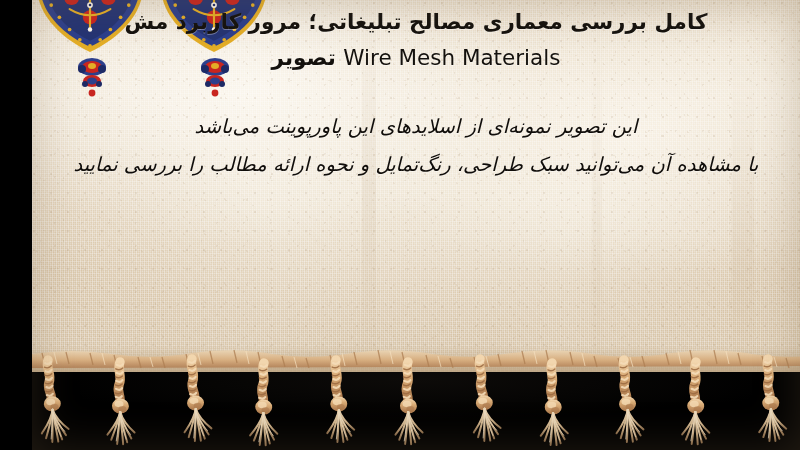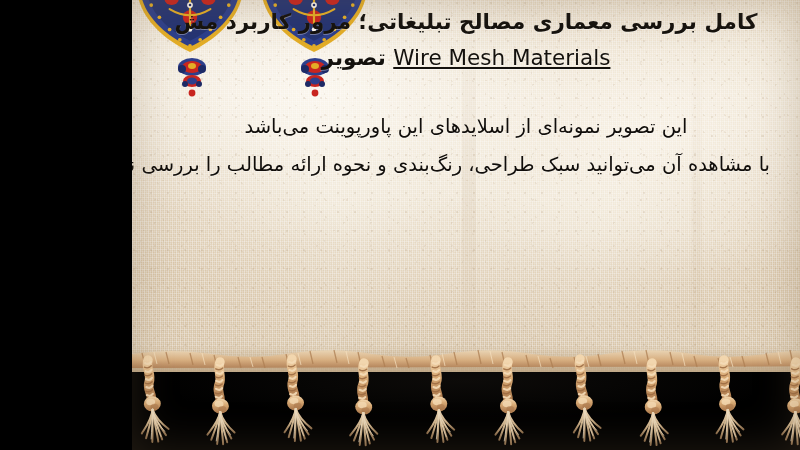--- a/index.html
+++ b/index.html
@@ -8,21 +8,21 @@
     padding: 0;
     background: #000;
   }
   body {
     font-family: "DejaVu Sans", "Liberation Sans", sans-serif;
   }
 
   
   .slide {
     position: relative;
-    width: 668px;
+    width: 768px;
     height: 450px;
     overflow: hidden;
     background: #e3d6c2;
     user-select: none;
   }
 
   
   .canvas-bg {
     position: absolute;
     inset: 0;
@@ -122,38 +122,37 @@
     font-weight: 600;
     letter-spacing: 0px;
     direction: rtl;
     padding: 0 6px;
     text-shadow: 0 1px 0 rgba(255,255,255,0.35);
   }
   .title .ltr {
     direction: ltr;
     unicode-bidi: isolate;
     font-weight: 500;
-    text-decoration: underline;
   }
 
   .body-block {
     position: absolute;
     top: 108px;
     left: 0;
     right: 0;
     text-align: center;
     direction: rtl;
     color: #100d0a;
     font-size: 19.5px;
     line-height: 38px;
     font-weight: 500;
     padding: 0 30px;
     text-shadow: 0 1px 0 rgba(255,255,255,0.30);
   }
-  .body-line { white-space: nowrap; }
+  .body-line { white-space: nowrap; font-style: italic; }
 
   
   .ornaments {
     position: absolute;
     top: 0;
     left: 0;
     width: 240px;
     height: 115px;
     z-index: 5;
   }
@@ -306,21 +305,21 @@
 
   <div class="text-layer">
 
     <div class="title">
       <div>کامل بررسی معماری مصالح تبلیغاتی؛ مرور کاربرد مش</div>
       <div><span class="ltr">Wire Mesh Materials</span> <span>تصویر</span></div>
     </div>
 
     <div class="body-block">
       <div class="body-line">این تصویر نمونه‌ای از اسلایدهای این پاورپوینت می‌باشد</div>
-      <div class="body-line">با مشاهده آن می‌توانید سبک طراحی، رنگ‌بندی و نحوه ارائه مطالب را بررسی نمایید</div>
+      <div class="body-line">با مشاهده آن می‌توانید سبک طراحی، رنگ‌تمایل و نحوه ارائه مطالب را بررسی نمایید</div>
     </div>
 
   </div>
 
   <div class="rug-edge"></div>
   <div class="bottom-band"></div>
 
   <svg class="fringe-svg" viewBox="0 0 800 110" preserveAspectRatio="none">
     <defs>
       <linearGradient id="cordGrad" x1="0" y1="0" x2="0" y2="1">

